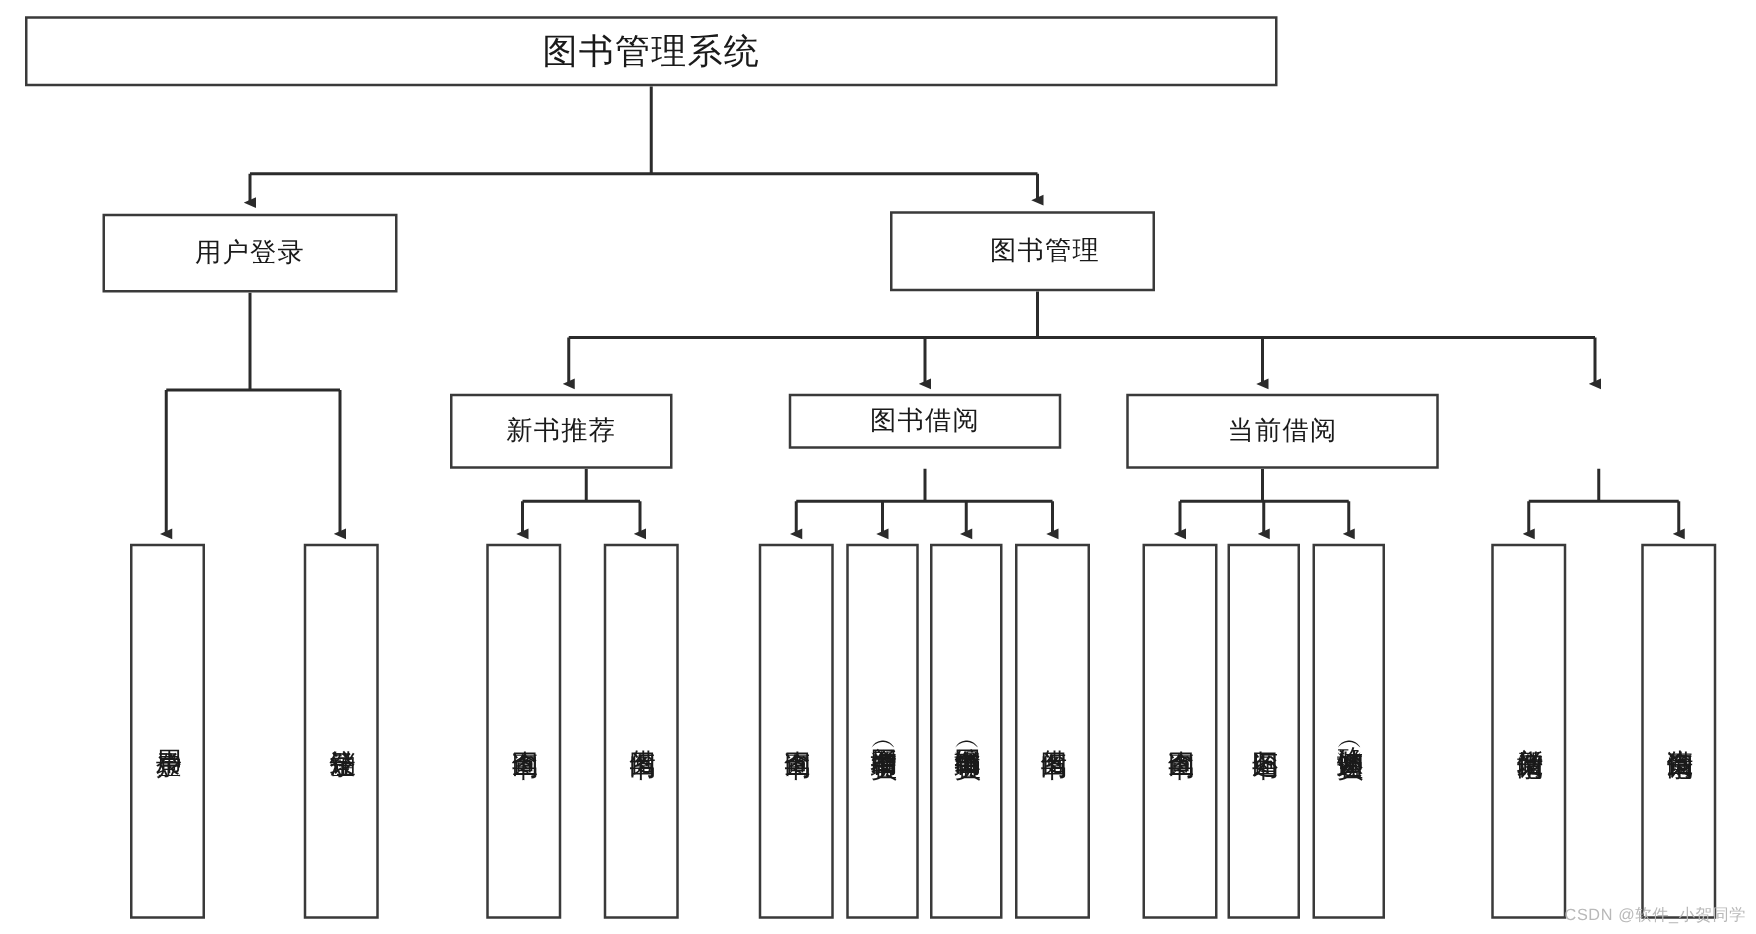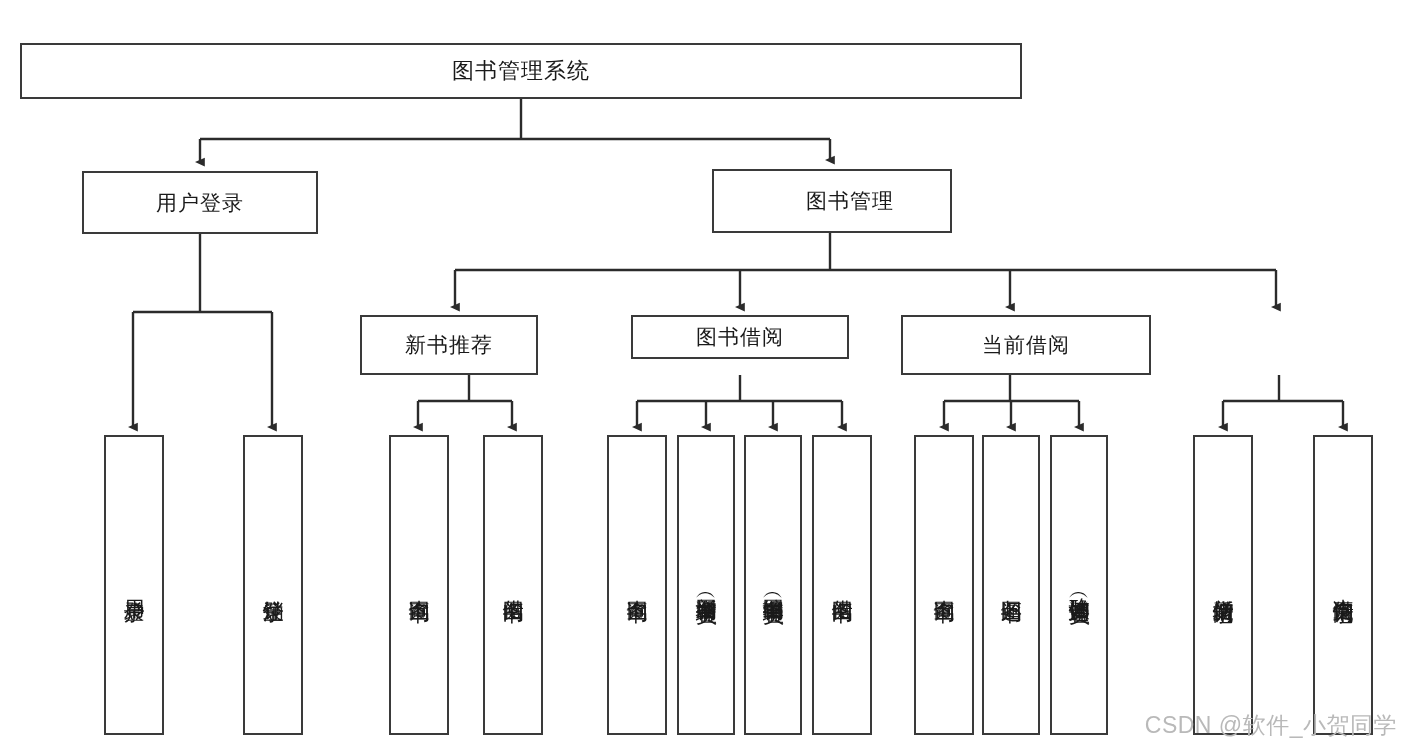--- a/index.html
+++ b/index.html
@@ -47,28 +47,27 @@
   }
   .node.vert .vtext {
     writing-mode: vertical-rl;
     text-orientation: upright;
     white-space: normal;
     text-align: center;
     max-height: 100%;
     display: block;
   }
   .node.root {
-    font-size: 22px;
-    margin-top: 30px;
+    font-size: 28px;
   }
   #watermark {
     position: absolute;
     right: 8px;
     bottom: 6px;
-    font-size: 23px;
+    font-size: 13px;
     color: #b9b9b9;
     letter-spacing: 0.5px;
     z-index: 5;
     white-space: nowrap;
   }
 </style>
 </head>
 <body>
 
 <div id="canvas">
@@ -123,21 +122,21 @@
     </g>
   </svg>
 
   <div class="node horiz root" style="left:20px; top:13px; width:1002px; height:56px;">
     <span>图书管理系统</span>
   </div>
 
   <div class="node horiz" style="left:82px; top:171px; width:236px; height:63px;">
     <span>用户登录</span>
   </div>
-  <div class="node horiz" style="left:712px; top:169px; width:240px; height:64px;padding-left:36px;">
+  <div class="node horiz" style="left:712px; top:169px; width:212px; height:64px;padding-left:36px;">
     <span>图书管理</span>
   </div>
 
   <div class="node horiz" style="left:360px; top:315px; width:178px; height:60px;">
     <span>新书推荐</span>
   </div>
   <div class="node horiz" style="left:631px; top:315px; width:218px; height:44px;">
     <span>图书借阅</span>
   </div>
   <div class="node horiz" style="left:901px; top:315px; width:250px; height:60px;">

